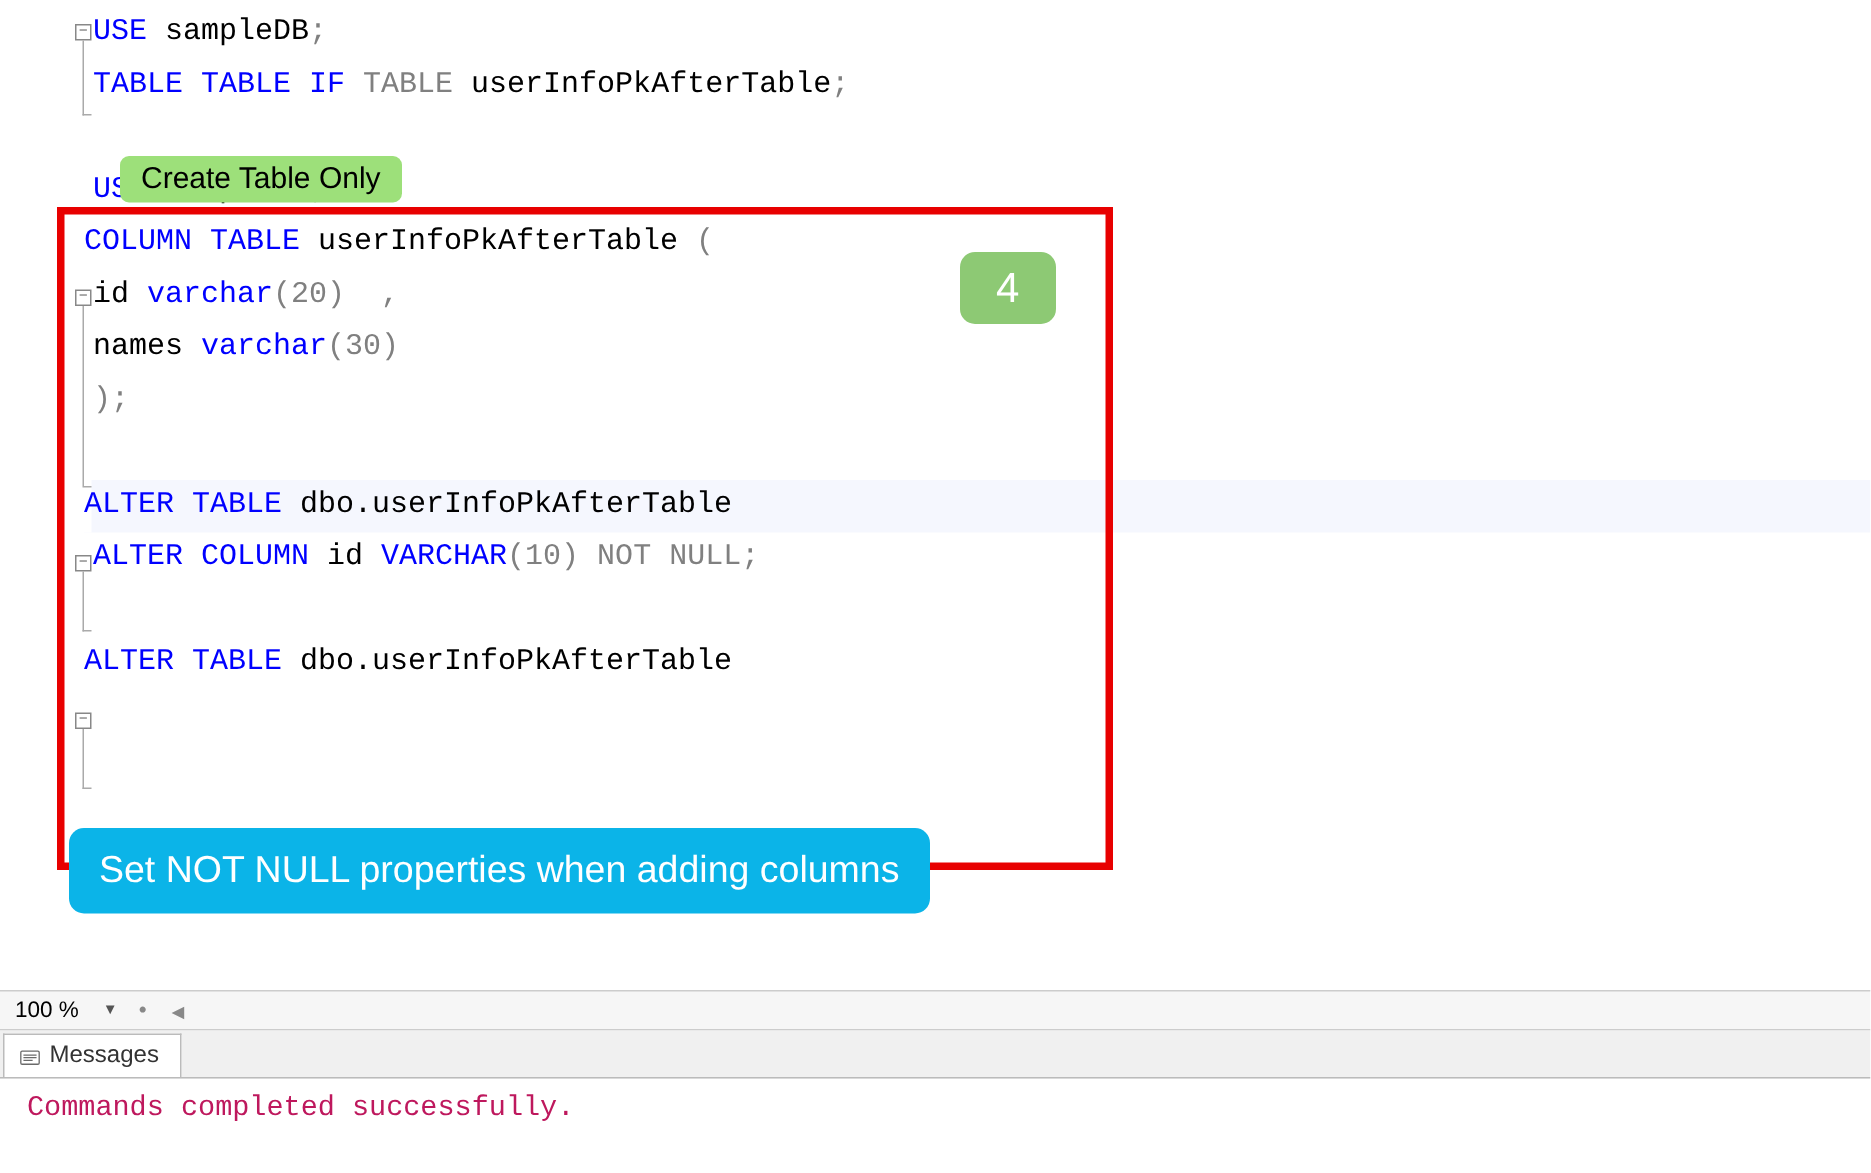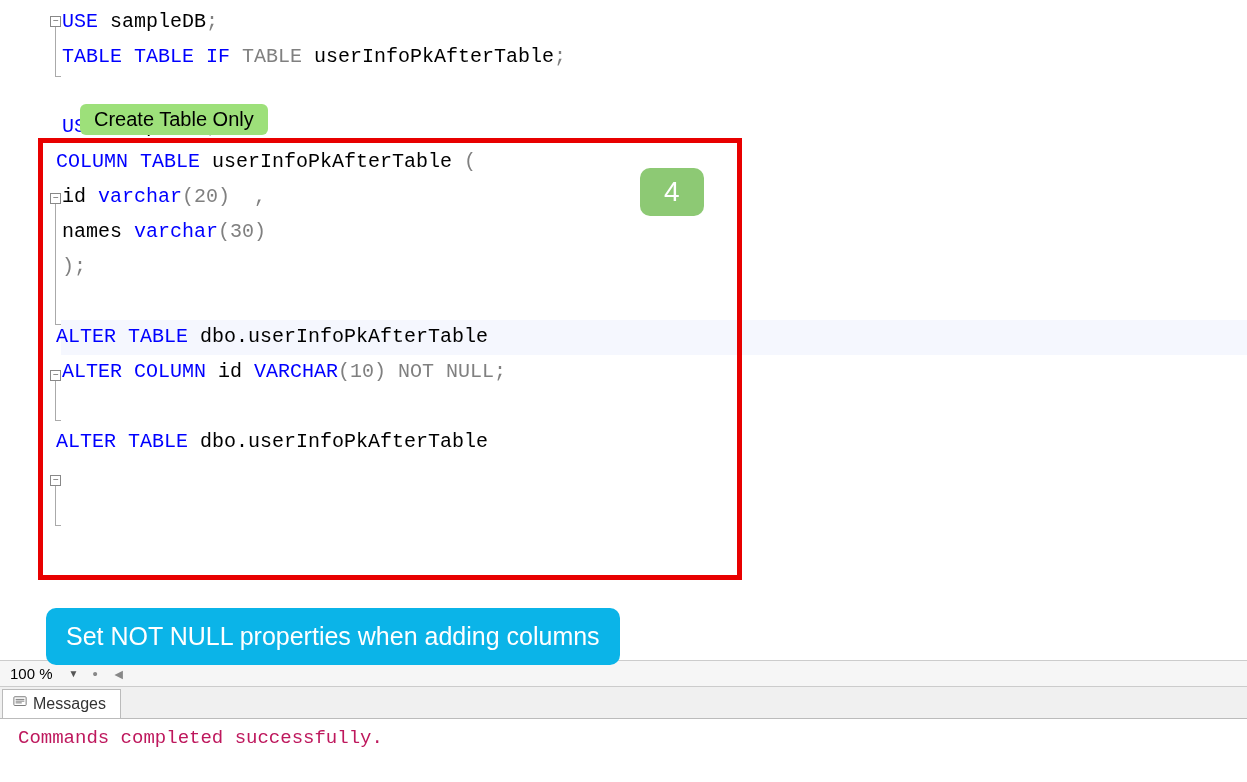--- a/index.html
+++ b/index.html
@@ -93,21 +93,21 @@
     top: 138px;
     width: 704px;
     height: 442px;
     border: 5px solid #e80000;
     z-index: 5;
     pointer-events: none;
   }
   .annotation-blue-label {
     position: absolute;
     left: 46px;
-    top: 608px;
+    top: 552px;
     background: #0bb4e8;
     border-radius: 10px;
     padding: 14px 20px;
     font-family: Arial, sans-serif;
     font-size: 25px;
     color: #fff;
     z-index: 10;
   }
   .highlight-line {
     position: absolute;
@@ -150,21 +150,21 @@
   .tabs-bar {
     display: flex;
     align-items: stretch;
     background: #f0f0f0;
     border-bottom: 1px solid #bbb;
     font-family: 'Segoe UI', Arial, sans-serif;
     font-size: 16px;
   }
   .tab {
     display: flex;
-    align-items: flex-start;
+    align-items: flex-end;
     gap: 6px;
     padding: 5px 14px 5px 10px;
     background: #fff;
     border: 1px solid #bbb;
     border-bottom: none;
     margin-top: 2px;
     margin-left: 2px;
     color: #333;
   }
   .tab-icon {

